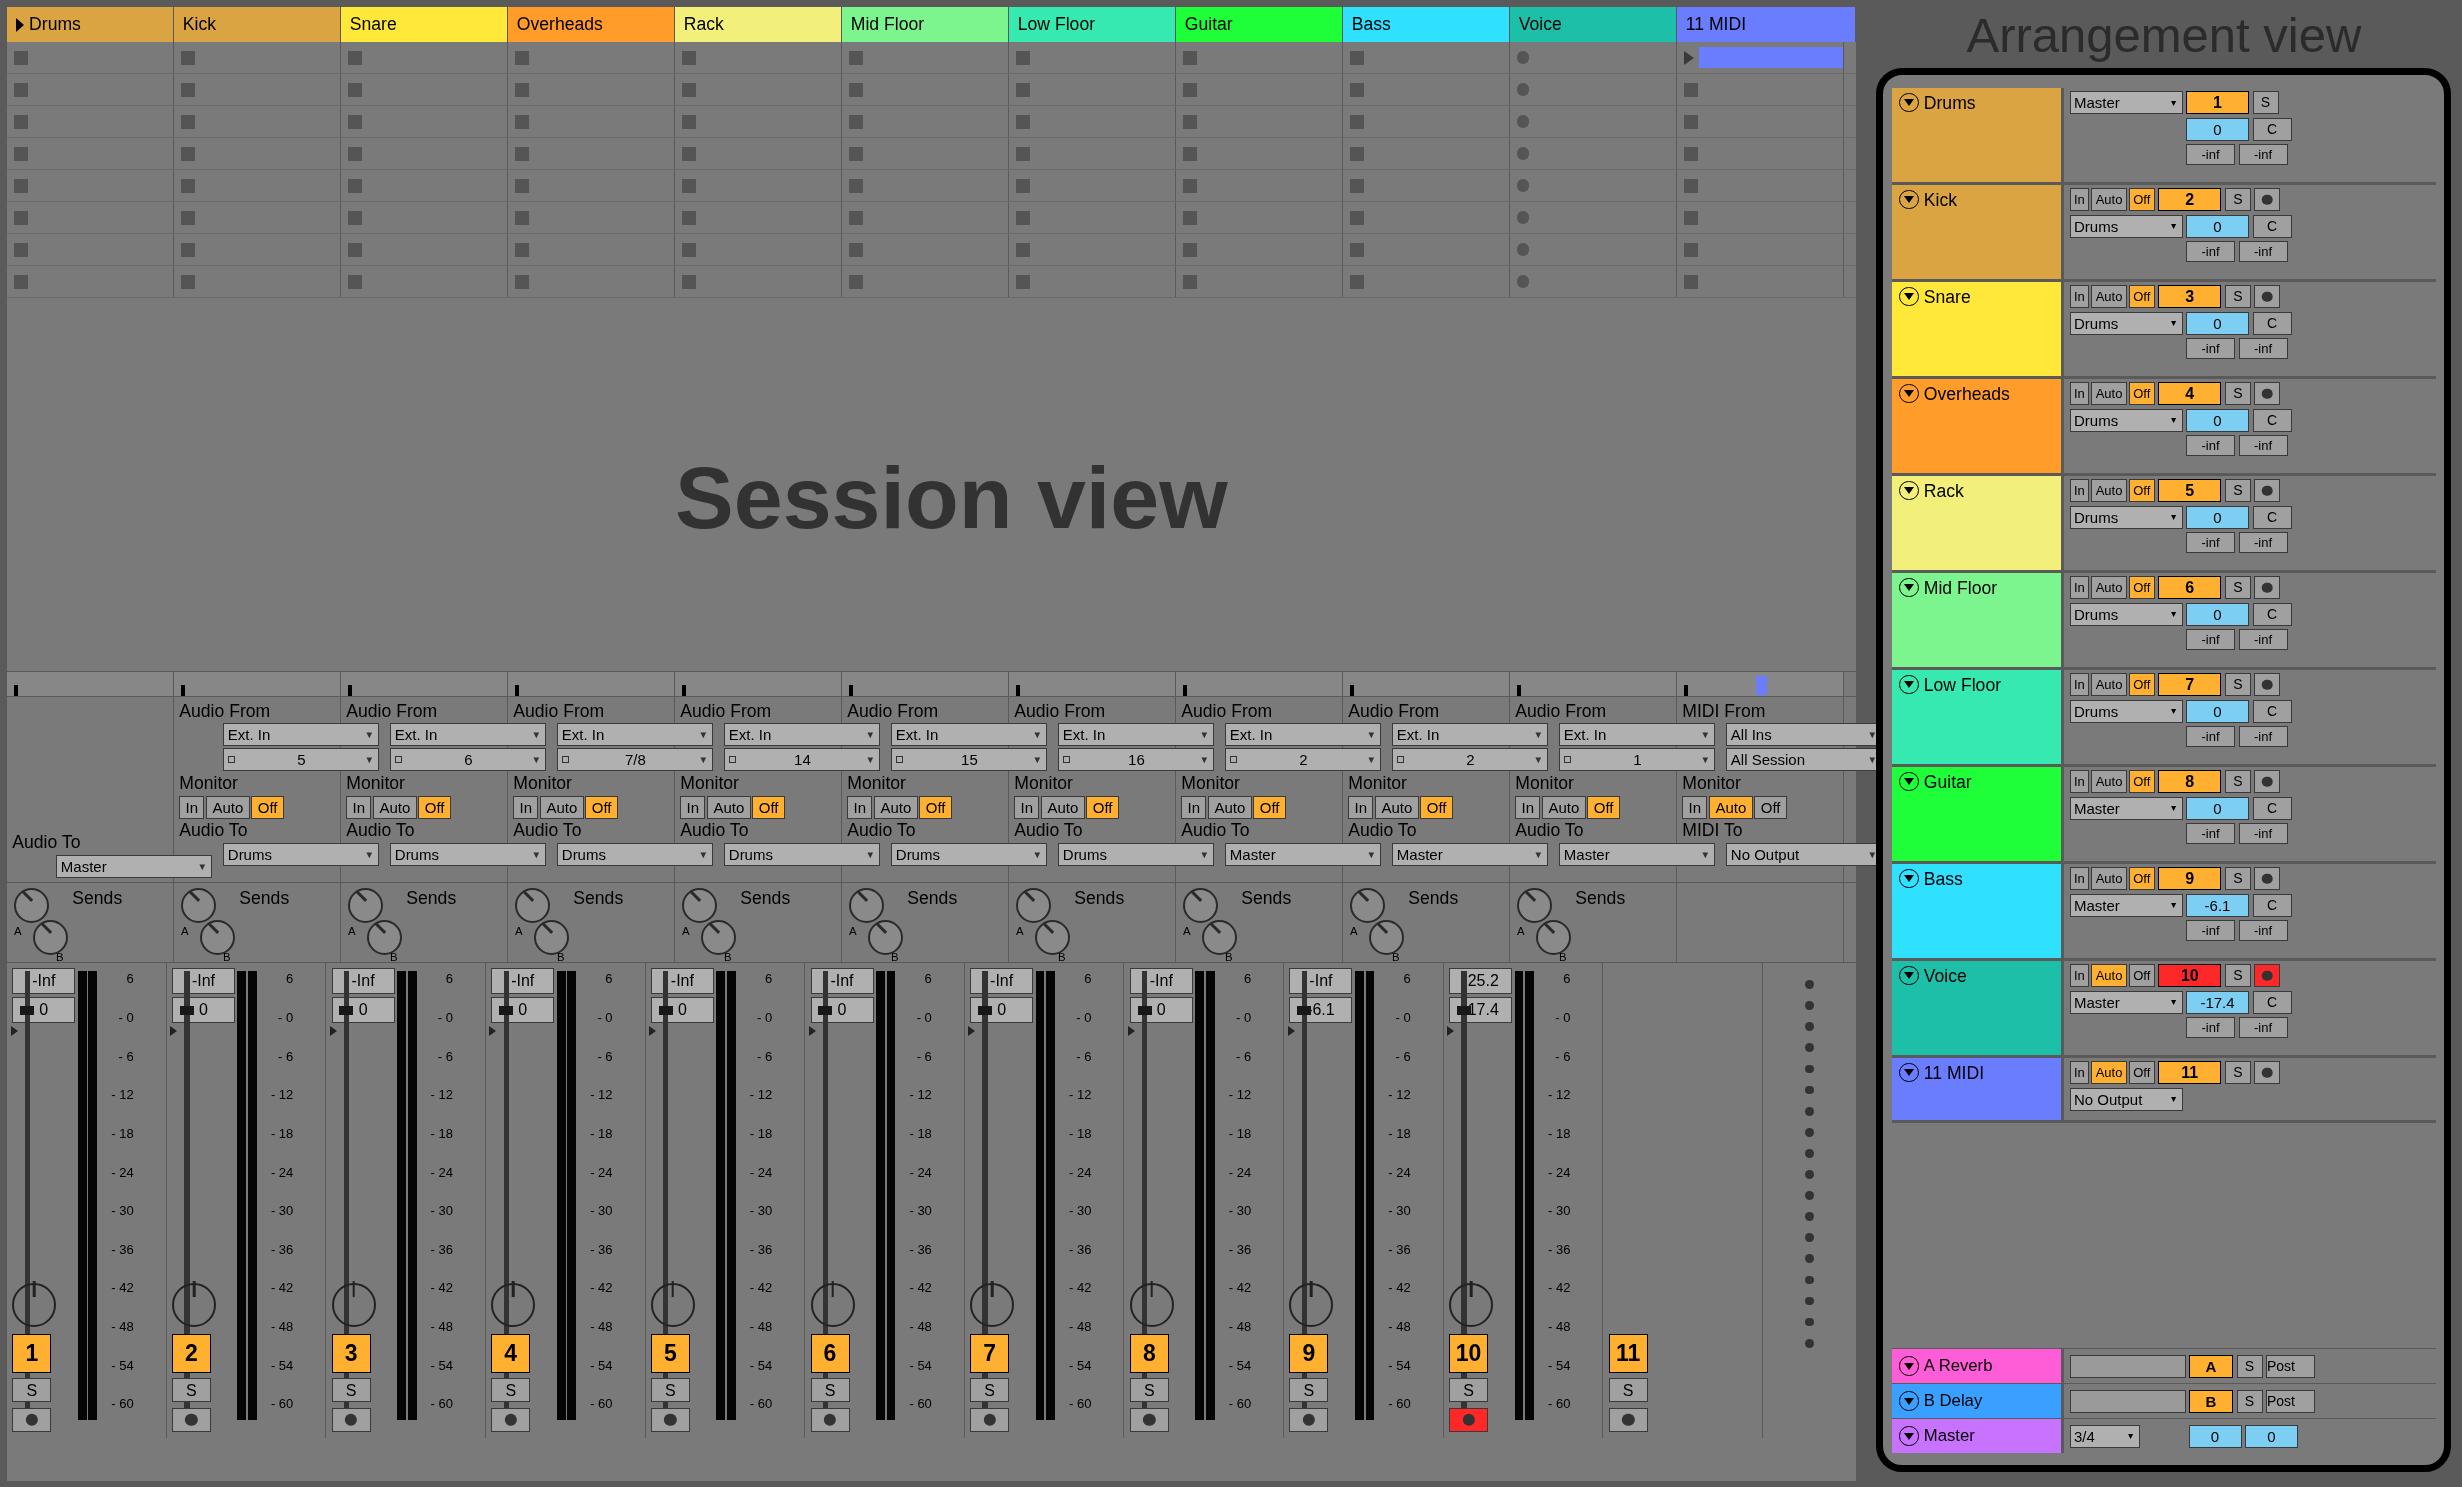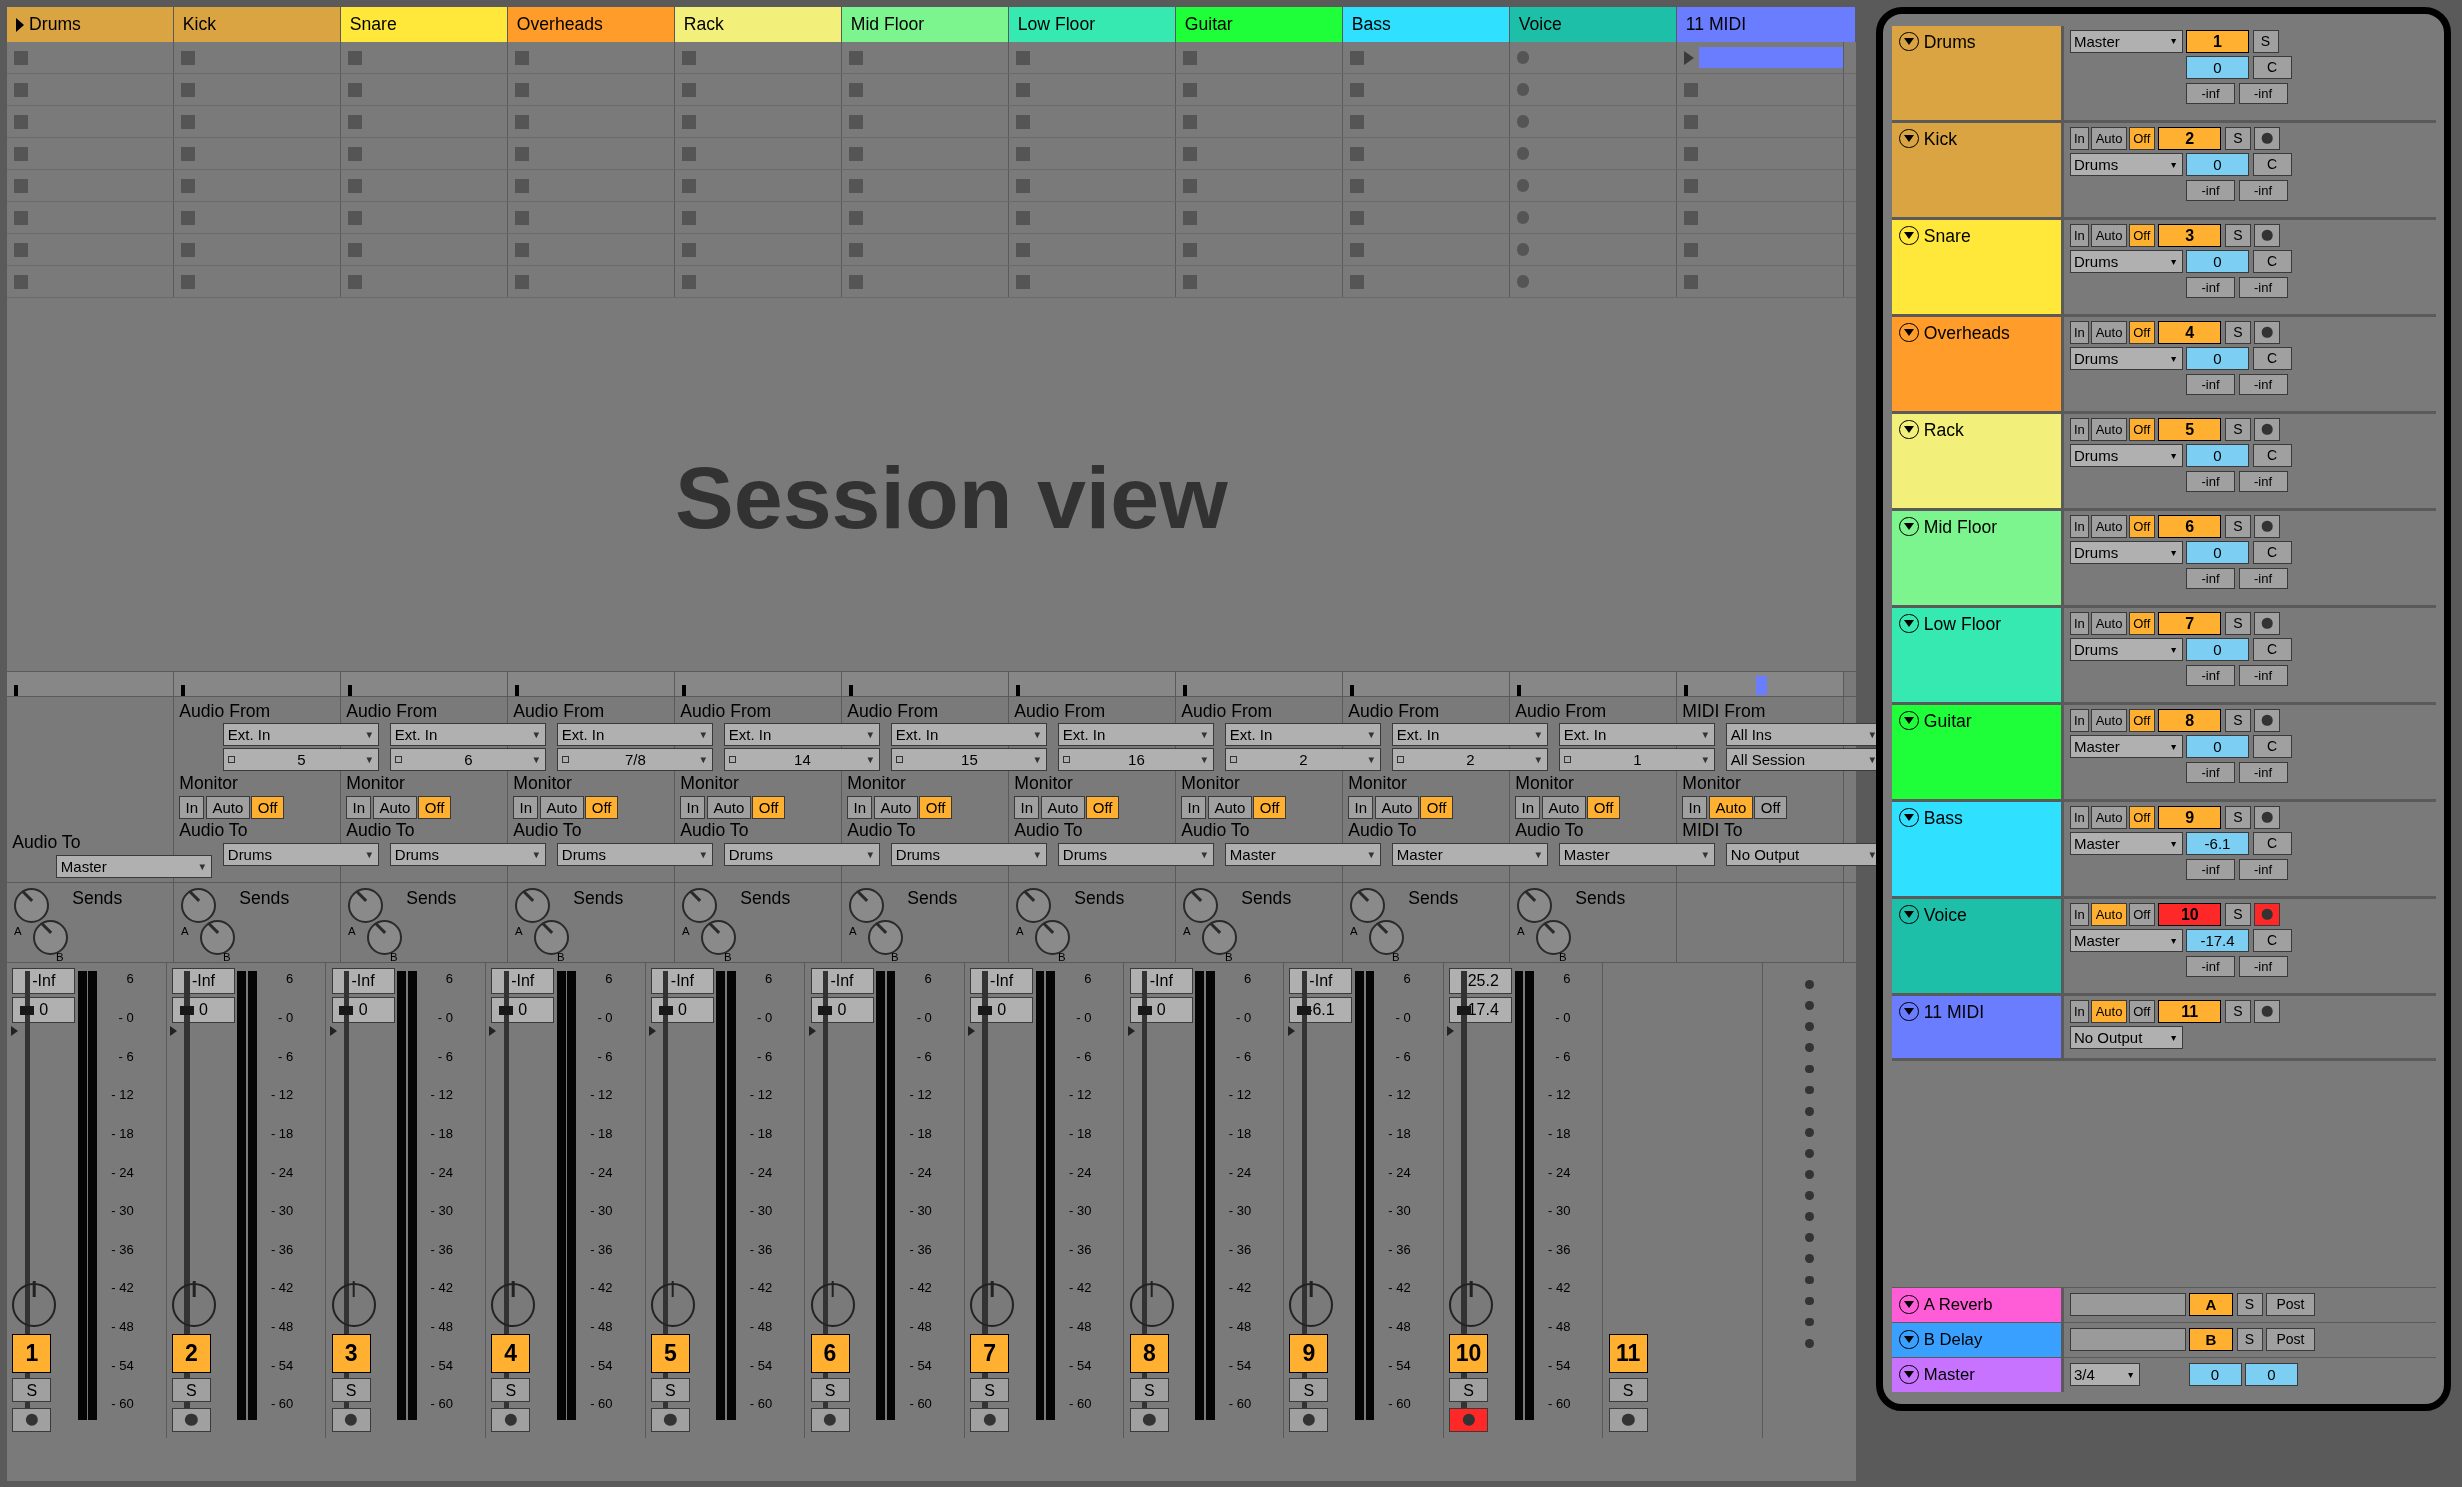--- a/index.html
+++ b/index.html
@@ -106,21 +106,21 @@
 .inf-box{ width:49px;height:21px;border:0.9px solid #3a3a3a;background:#a0a0a0;text-align:center;font-size:13px;line-height:19.3px;}
 .arr-spacer{flex:1;}
 
 
 .arr-bottom { margin-top:auto;}
 .ret-row{ display:flex; height:35px; border-top:1.8px solid #5a5a5a;}
 .ret-left{ width:172px; border-right:3.5px solid #5a5a5a; display:flex; align-items:center; gap:5.3px; padding:0 7px; font-size:16.7px;}
 .ret-left .arr-fold{border-color:#000;}
 .ret-right{ flex:1; display:flex; align-items:center; gap:3.5px; padding:0 5.3px;}
 .ab-box{ width:44px;height:23px; background:#ffb030; border:0.9px solid #000;text-align:center;font-size:15px;font-weight:700;line-height:21px;}
-.post-box{width:49px;height:23px;border:0.9px solid #3a3a3a;background:#a0a0a0;text-align:center;font-size:14px;line-height:21px;}
+.post-box{width:49px;height:23px;border:0.9px solid #3a3a3a;background:#a0a0a0;text-align:left;font-size:14px;line-height:21px;}
 
 </style>
 </head>
 <body>
 
 <div class="session-panel">
 
   <div class="session-tracks" id="sess-heads">
       <div class="trk-head drums" style="background: rgb(217, 164, 65);">
         <div class="fold-tri"></div>
@@ -1062,20 +1062,21 @@
           <i></i>
           <i></i>
           <i></i>
           <i></i>
         </div>
       </div>
     </div>
 </div>
 
 <div class="arr-wrap">
+  <div class="arr-title">Arrangement view</div>
   <div class="arr-frame" id="arr-frame">
       <div class="arr-track">
         <div class="arr-left" style="background: rgb(217, 164, 65);">
           <div class="arr-fold"></div>
           <span>Drums</span>
         </div>
         <div class="arr-right">
           <div class="ar-row">
             <div class="ar-sel">Master</div>
             <div class="num-box">1</div>

